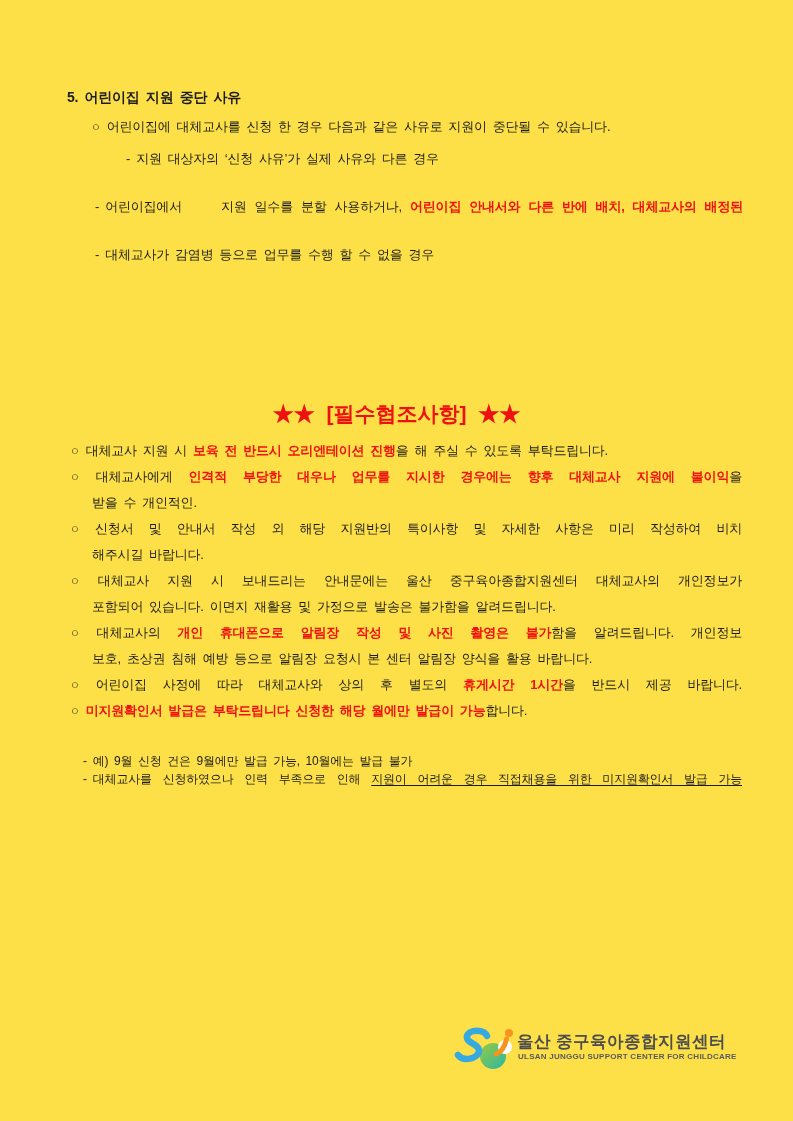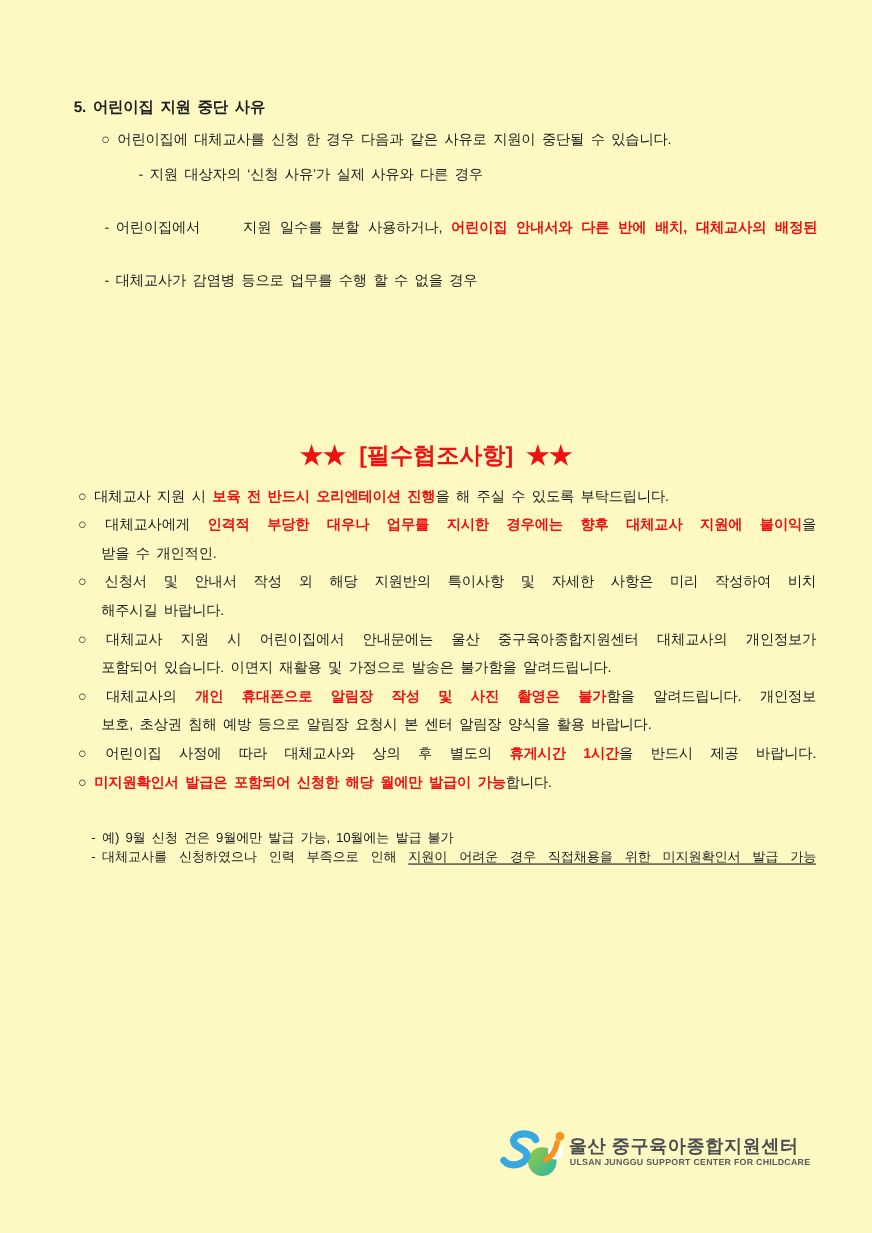--- a/index.html
+++ b/index.html
@@ -3,21 +3,21 @@
 <meta charset="utf-8">
 <style>
   :root{
     --red:#ee1111;
     --ink:#1c1c1c;
   }
   html,body{margin:0;padding:0;background:#ffffff;}
   .page{
     position:relative;
     width:793px;height:1121px;
-    background:#fef9c3;
+    background:#fde047;
     font-family:"Liberation Sans",sans-serif;
     color:var(--ink);
     overflow:hidden;
   }
   .ln{
     position:absolute;
     font-size:13px;
     line-height:17px;
     letter-spacing:-0.2px;
     word-spacing:2.5px;
@@ -66,29 +66,29 @@
   <div class="title" style="top:400px;">★★ [필수협조사항] ★★</div>
 
   <div class="ln" style="top:442px;left:71px;"><span class="mk-c">○</span><span>대체교사 지원 시 </span><span class="red">보육 전 반드시 오리엔테이션 진행</span><span>을 해 주실 수 있도록 부탁드립니다.</span></div>
 
   <div class="ln just" style="top:468px;left:71px;width:671px;"><span class="mk-c">○</span><span>대체교사에게 </span><span class="red">인격적 부당한 대우나 업무를 지시한 경우에는 향후 대체교사 지원에 불이익</span><span>을</span></div>
   <div class="ln" style="top:494px;left:92px;">받을 수 개인적인.</div>
 
   <div class="ln just" style="top:520px;left:71px;width:671px;"><span class="mk-c">○</span><span>신청서 및 안내서 작성 외 해당 지원반의 특이사항 및 자세한 사항은 미리 작성하여 비치</span></div>
   <div class="ln" style="top:546px;left:92px;">해주시길 바랍니다.</div>
 
-  <div class="ln just" style="top:572px;left:71px;width:671px;"><span class="mk-c">○</span><span>대체교사 지원 시 어린이집에서 안내문에는 울산 중구육아종합지원센터 대체교사의 개인정보가</span></div>
+  <div class="ln just" style="top:572px;left:71px;width:671px;"><span class="mk-c">○</span><span>대체교사 지원 시 보내드리는 안내문에는 울산 중구육아종합지원센터 대체교사의 개인정보가</span></div>
   <div class="ln" style="top:598px;left:92px;">포함되어 있습니다. 이면지 재활용 및 가정으로 발송은 불가함을 알려드립니다.</div>
 
   <div class="ln just" style="top:624px;left:71px;width:671px;"><span class="mk-c">○</span><span>대체교사의 </span><span class="red">개인 휴대폰으로 알림장 작성 및 사진 촬영은 불가</span><span>함을 알려드립니다. 개인정보</span></div>
   <div class="ln" style="top:650px;left:92px;">보호, 초상권 침해 예방 등으로 알림장 요청시 본 센터 알림장 양식을 활용 바랍니다.</div>
 
   <div class="ln just" style="top:676px;left:71px;width:671px;"><span class="mk-c">○</span><span>어린이집 사정에 따라 대체교사와 상의 후 별도의 </span><span class="red">휴게시간 1시간</span><span>을 반드시 제공 바랍니다.</span></div>
 
-  <div class="ln" style="top:702px;left:71px;"><span class="mk-c">○</span><span class="red">미지원확인서 발급은 포함되어 신청한 해당 월에만 발급이 가능</span><span>합니다.</span></div>
+  <div class="ln" style="top:702px;left:71px;"><span class="mk-c">○</span><span class="red">미지원확인서 발급은 부탁드립니다 신청한 해당 월에만 발급이 가능</span><span>합니다.</span></div>
 
   <div class="ln sub just" style="top:729px;left:83px;width:659px;margin-top:42px;"><span class="mk-d">-</span><span>대체교사를 신청하였으나 인력 부족으로 인해 </span><span class="u">지원이 어려운 경우 직접채용을 위한 미지원확인서 발급 가능</span></div>
 
   <div class="ln sub" style="top:753px;left:83px;"><span class="mk-d">-</span><span>예) 9월 신청 건은 9월에만 발급 가능, 10월에는 발급 불가</span></div>
 
   <svg class="logo" style="top:1026px;left:454px;" width="62" height="48" viewBox="0 0 62 48" aria-hidden="true">
     <defs>
       <linearGradient id="lg" x1="0" y1="0" x2="1" y2="1">
         <stop offset="0" stop-color="#9aca3c"></stop>
         <stop offset="1" stop-color="#29b7a8"></stop>

